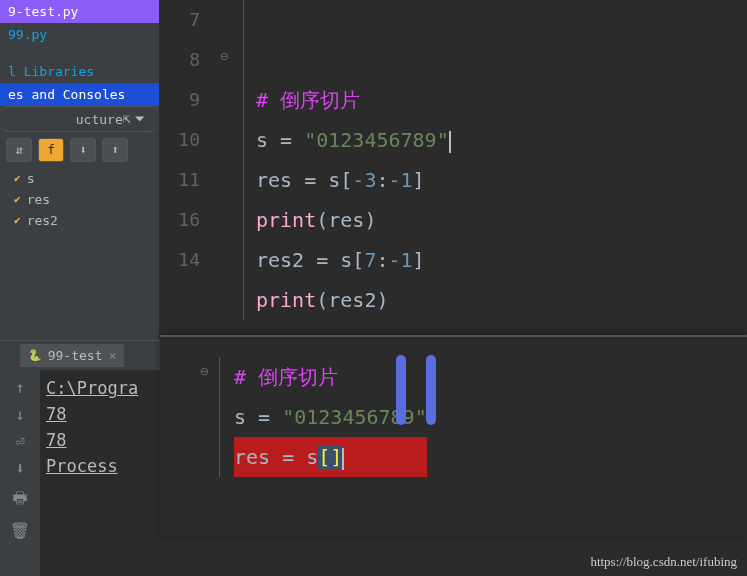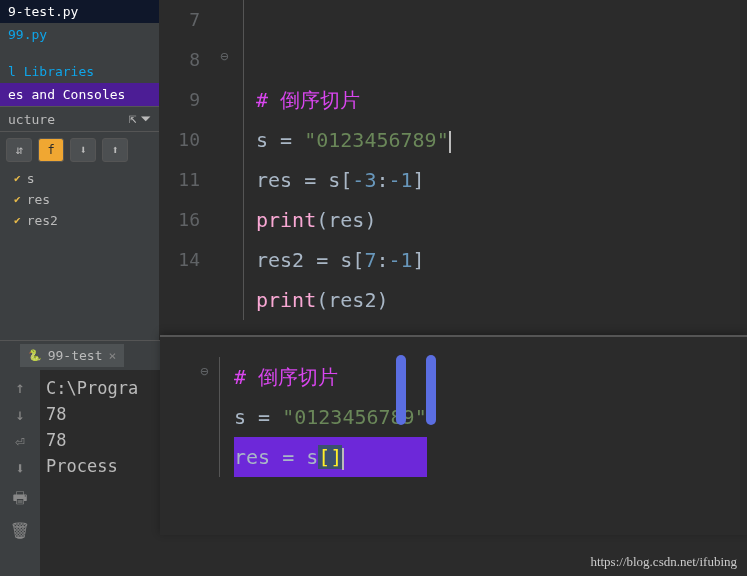--- a/index.html
+++ b/index.html
@@ -10,25 +10,25 @@
       font-size: 14px; overflow: hidden; position: relative;
     }
     .sidebar {
       position: absolute; left: 0; top: 0; width: 160px; height: 576px;
       background: #3c3f41; border-right: 1px solid #2b2b2b;
     }
     .file-item {
       padding: 4px 8px; color: #0ea5e9; font-size: 13px;
       white-space: nowrap; overflow: hidden;
     }
-    .file-item.selected { background: #0f172a; color: white; }
+    .file-item.selected { background: #8b5cf6; color: white; }
     .section-header {
-      padding: 4px 8px; color: #bbbbbb; font-size: 13px;
-      display: flex; justify-content: space-between; align-items: center;
-      border-top: 1px solid #555; border-bottom: 1px solid #555;
+      padding: 4px 14px; color: #bbbbbb; font-size: 13px;
+      display: flex; justify-content: flex-end; align-items: center;
+      border-top: 1px solid #555; border-bottom: 1px solid #555; border-radius: 9px;
     }
     .toolbar-icons { display: flex; gap: 6px; padding: 6px; }
     .tool-btn {
       width: 26px; height: 24px; background: #4c4f51;
       border: 1px solid #555; border-radius: 3px;
       display: flex; align-items: center; justify-content: center;
       color: #bbbbbb; font-size: 12px;
     }
     .tool-btn.highlight { background: #f0a732; color: #2b2b2b; }
     .var-item {
@@ -50,21 +50,21 @@
     .console-area {
       position: absolute; left: 0; top: 370px; width: 160px; height: 206px;
       background: #2b2b2b; display: flex;
     }
     .console-gutter {
       width: 40px; display: flex; flex-direction: column; align-items: center;
       gap: 8px; padding-top: 8px; background: #3c3f41;
     }
     .gutter-icon { color: #888; font-size: 16px; width: 24px; text-align: center; }
     .console-text { padding: 8px 6px; font-size: 17px; color: #bbbbbb; }
-    .console-line { margin-bottom: 6px; white-space: nowrap; }
+    .console-line { margin-bottom: 6px; white-space: nowrap; text-decoration: underline; }
     .editor {
       position: absolute; left: 160px; top: 0; right: 0; height: 320px;
       background: #2b2b2b; display: flex;
     }
     .gutter {
       width: 60px; text-align: right; padding-right: 20px; color: #606366;
       font-size: 18px; line-height: 40px; padding-top: 0;
     }
     .gutter-fold {
       width: 24px; border-right: 1px solid #555; position: relative;
@@ -90,41 +90,41 @@
       box-shadow: 0 -2px 8px rgba(0,0,0,0.3);
     }
     .editor2-inner { display: flex; padding-top: 20px; }
     .editor2 .gutter2 {
       width: 60px; border-right: 1px solid #555; position: relative;
     }
     .editor2 .code2 {
       padding-left: 14px; font-size: 20px; line-height: 40px; white-space: pre;
     }
     .hl-bracket { background: #3b5070; color: #ffef28; }
-    .current-line { background: #6d28d9; display: inline-block; width: 100%; }
+    .current-line { background: #b91c1c; display: inline-block; width: 100%; }
     .annotation {
       position: absolute; pointer-events: none;
     }
     .blue-stroke {
       width: 10px; height: 70px; background: #5b6ee1; border-radius: 5px;
     }
     .watermark {
       position: absolute; right: 10px; bottom: 6px; color: #cccccc;
       font-size: 13px; font-family: Liberation Serif, serif;
     }
   </style>
 </head>
 <body>
 
 <div class="sidebar">
   <div class="file-item selected">9-test.py</div>
   <div class="file-item">99.py</div>
   <div style="height:14px"></div>
   <div class="file-item">l Libraries</div>
-  <div class="file-item" style="background:#4c1d95;color:white">es and Consoles</div>
+  <div class="file-item" style="background:#1d4ed8;color:white">es and Consoles</div>
   <div class="section-header">
     <span>ucture</span>
     <span style="display:flex;gap:4px">
       <span>⇱</span>
       <span>⏷</span>
     </span>
   </div>
   <div class="toolbar-icons">
     <div class="tool-btn">⇵</div>
     <div class="tool-btn highlight">f</div>

